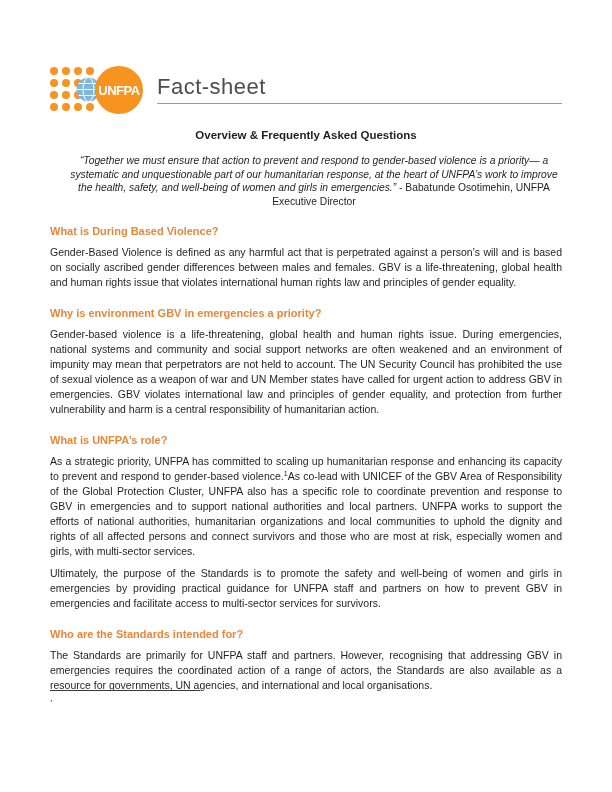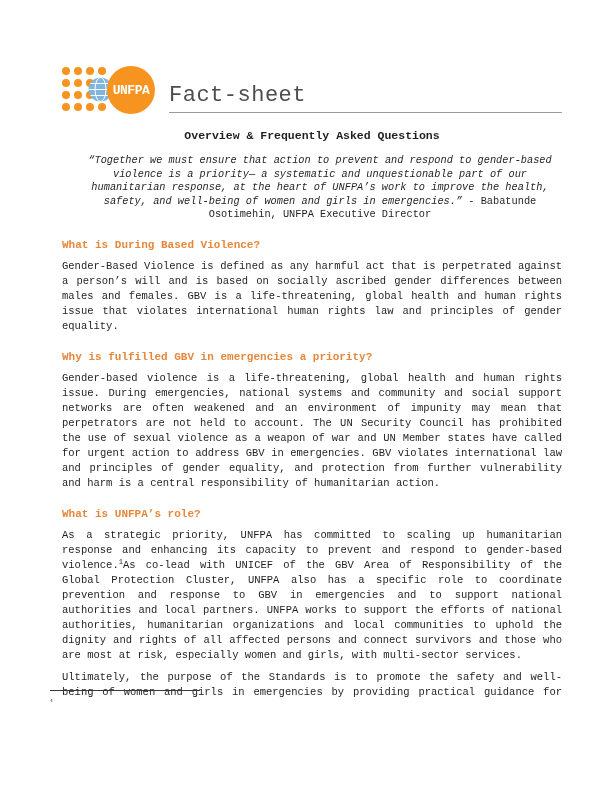--- a/index.html
+++ b/index.html
@@ -11,24 +11,23 @@
     --wordmark-gray: #4D4D4F;
     --rule-gray: #9B9B9B;
     --footer-rule-gray: #DCDCDC;
   }
   * { margin:0; padding:0; box-sizing:border-box; }
   html,body { background:#fff; }
   .page {
     position:relative;
     width:612px; height:702px;
     background:#fff;
-    font-family:Liberation Mono, monospace;
+    font-family:Liberation Sans, sans-serif;
     color:var(--body-text);
     overflow:hidden;
-    padding-left:12px;
   }
   .content { padding:0 50px; }
 
   
   .header { display:flex; margin-top:66px; height:47px; }
   .logo { position:relative; width:94px; height:47px; flex:0 0 auto; }
   .dots-grid {
     position:absolute; left:0; top:1px;
     display:grid;
     grid-template-columns:repeat(4, 8px);
@@ -42,21 +41,21 @@
   }
   .unfpa-circle {
     position:absolute; left:45px; top:0;
     width:48px; height:48px; border-radius:50%;
     background:var(--logo-orange);
     color:#fff; font-weight:bold; font-size:13px; letter-spacing:-0.5px;
     display:flex; align-items:center; justify-content:center;
   }
   .wordmark-wrap {
     flex:1; margin-left:13px;
-    display:flex; flex-direction:column; justify-content:flex-end;
+    display:flex; flex-direction:column; justify-content:center;
   }
   .wordmark {
     font-size:22px; line-height:1; color:var(--wordmark-gray);
     letter-spacing:0.5px; margin-bottom:5px; font-weight:400;
   }
   .header-rule { border-bottom:1px solid var(--rule-gray); height:0; }
 
   
   .doc-title {
     margin-top:23px; text-align:center;
@@ -159,21 +158,21 @@
     <div class="quote">
       <span class="q-text">“Together we must ensure that action to prevent and respond to gender-based violence is a priority— a systematic and unquestionable part of our humanitarian response, at the heart of UNFPA’s work to improve the health, safety, and well-being of women and girls in emergencies.”</span><span class="q-attrib"> - Babatunde Osotimehin, UNFPA Executive Director</span>
     </div>
 
     <div>
       <div class="section-heading">What is During Based Violence?</div>
       <div class="section-body">Gender-Based Violence is defined as any harmful act that is perpetrated against a person’s will and is based on socially ascribed gender differences between males and females. GBV is a life-threatening, global health and human rights issue that violates international human rights law and principles of gender equality.</div>
     </div>
 
     <div>
-      <div class="section-heading">Why is fulfilled GBV in emergencies a priority?</div>
+      <div class="section-heading">Why is environment GBV in emergencies a priority?</div>
       <div class="section-body">Gender-based violence is a life-threatening, global health and human rights issue. During emergencies, national systems and community and social support networks are often weakened and an environment of impunity may mean that perpetrators are not held to account. The UN Security Council has prohibited the use of sexual violence as a weapon of war and UN Member states have called for urgent action to address GBV in emergencies. GBV violates international law and principles of gender equality, and protection from further vulnerability and harm is a central responsibility of humanitarian action.</div>
     </div>
 
     <div>
       <div class="section-heading">What is UNFPA’s role?</div>
       <div class="section-body"><span>As a strategic priority, UNFPA has committed to scaling up humanitarian response and enhancing its capacity to prevent and respond to gender-based violence.</span><sup>1</sup><span>As co-lead with UNICEF of the GBV Area of Responsibility of the Global Protection Cluster, UNFPA also has a specific role to coordinate prevention and response to GBV in emergencies and to support national authorities and local partners.  UNFPA works to support the efforts of national authorities, humanitarian organizations and local communities to uphold the dignity and rights of all affected persons and connect survivors and those who are most at risk, especially women and girls, with multi-sector services.</span></div>
     </div>
 
     <div>
       <div class="section-body">Ultimately, the purpose of the Standards is to promote the safety and well-being of women and girls in emergencies by providing practical guidance for UNFPA staff and partners on how to prevent GBV in emergencies and facilitate access to multi-sector services for survivors.</div>

